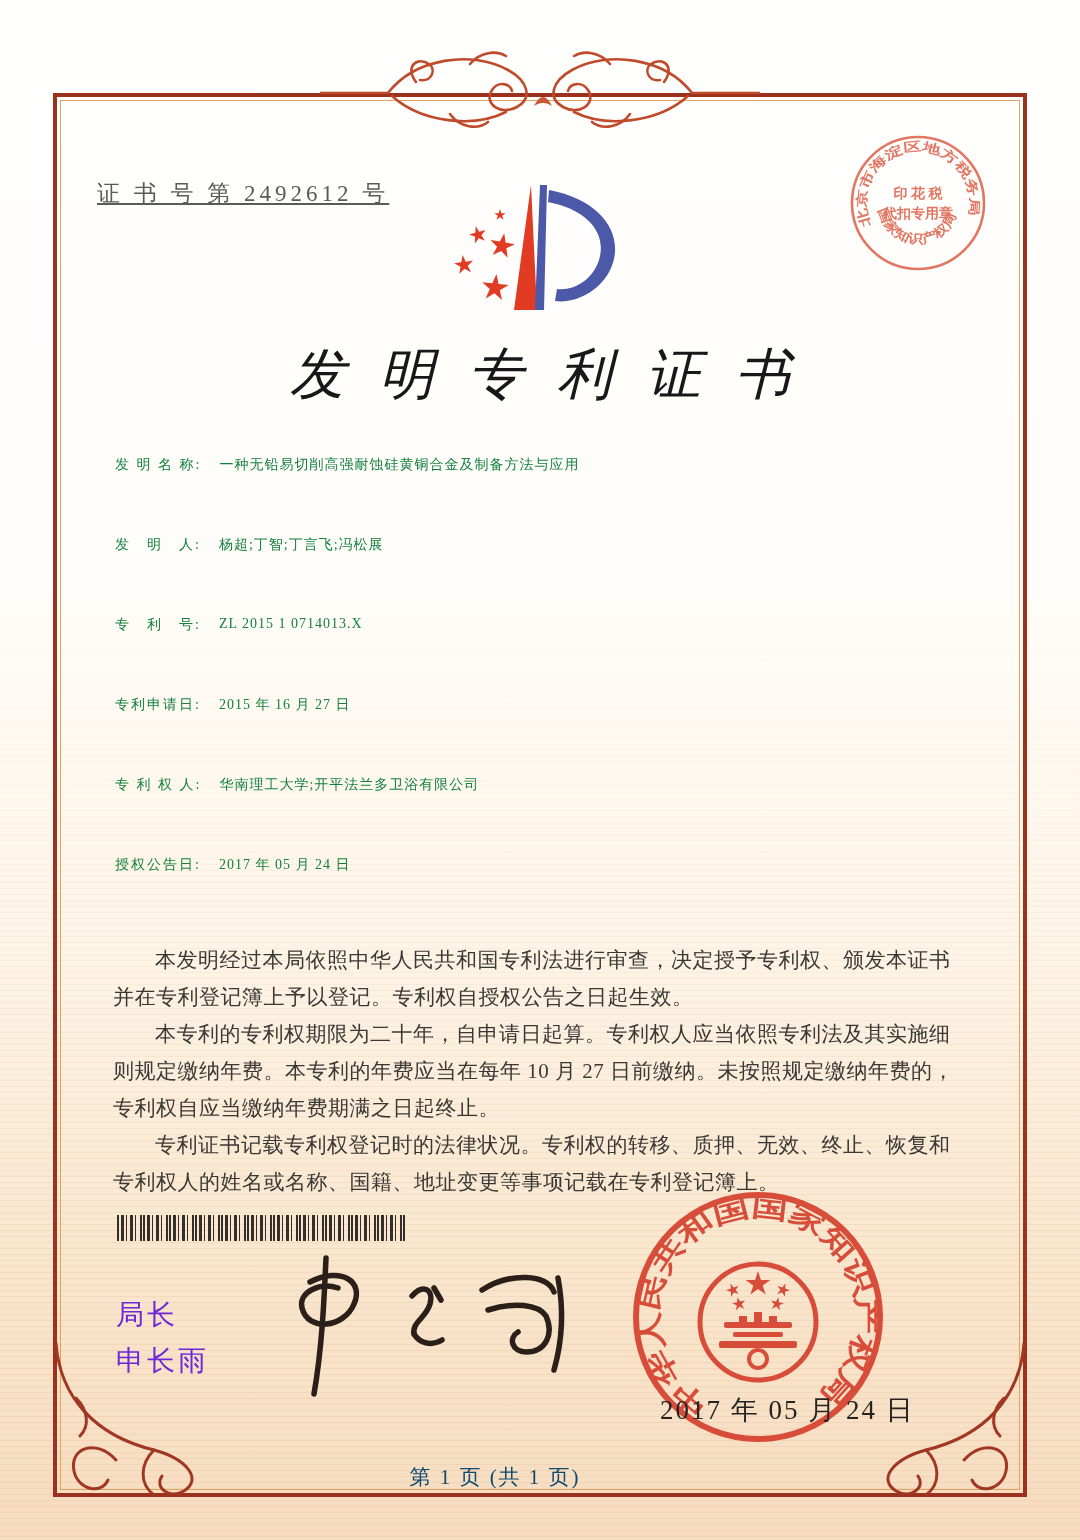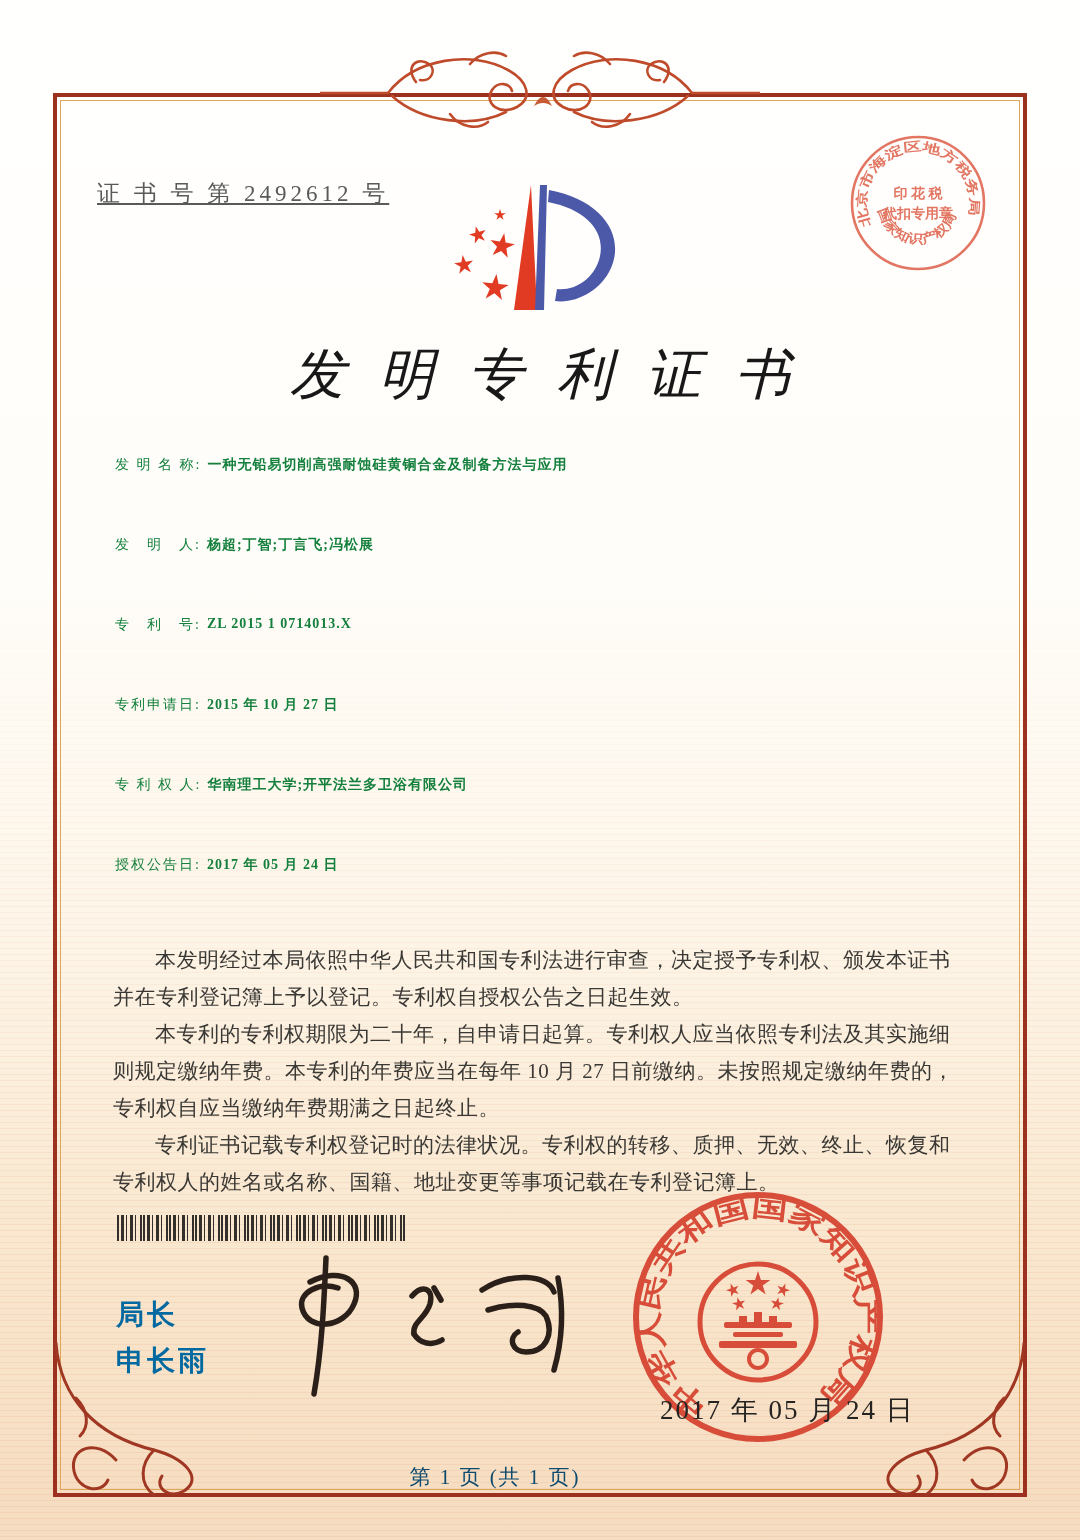--- a/index.html
+++ b/index.html
@@ -27,35 +27,35 @@
     text-decoration:underline;
   }
   .logo{position:absolute;left:443px;top:158px;}
   .title{
     position:absolute;left:0;top:338px;width:1080px;text-align:center;
     font-size:55px;color:#181818;letter-spacing:34px;text-indent:34px;font-weight:500;font-style:italic;
   }
   .fields{position:absolute;left:115px;top:456px;width:860px;}
   .field-row{height:80px;display:flex;font-size:14px;color:#15803d;}
   .field-label{white-space:pre;letter-spacing:2px;}
-  .field-value{margin-left:6px;letter-spacing:1px;font-weight:bold;}
+  .field-value{margin-left:18px;letter-spacing:1px;}
   .body-text{
     position:absolute;left:113px;top:942px;width:858px;
     font-size:21px;line-height:37px;color:#3a3834;letter-spacing:0.5px;
   }
   .body-text p{margin:0;text-indent:2em;}
   .barcode{
     position:absolute;left:117px;top:1215px;width:288px;height:26px;
     background:repeating-linear-gradient(90deg,
       #33302b 0 2px,transparent 2px 4px,#33302b 4px 7px,transparent 7px 9px,
       #33302b 9px 10px,transparent 10px 13px,#33302b 13px 16px,transparent 16px 18px,
       #33302b 18px 19px,transparent 19px 23px,#33302b 23px 25px,transparent 25px 26px);
   }
   .signer{position:absolute;left:116px;top:1292px;font-family:"Liberation Sans","DejaVu Sans",sans-serif;
-    font-size:28px;font-weight:700;color:#0369a1;line-height:46px;letter-spacing:3px;}
+    font-size:28px;font-weight:400;color:#6d28d9;line-height:46px;letter-spacing:3px;}
   .signature{position:absolute;left:262px;top:1248px;}
   .seal{position:absolute;left:627px;top:1186px;}
   .issue-date{
     position:absolute;left:660px;top:1392px;font-size:27px;color:#262422;
     letter-spacing:2px;z-index:5;font-weight:500;
   }
   .page-footer{
     position:absolute;left:0;top:1463px;width:990px;text-align:center;
     font-size:21px;color:#0c4a6e;letter-spacing:2px;
   }
@@ -155,21 +155,21 @@
   <div class="field-row">
     <span class="field-label">发　明　人:</span>
     <span class="field-value">杨超;丁智;丁言飞;冯松展</span>
   </div>
   <div class="field-row">
     <span class="field-label">专　利　号:</span>
     <span class="field-value">ZL 2015 1 0714013.X</span>
   </div>
   <div class="field-row">
     <span class="field-label">专利申请日:</span>
-    <span class="field-value">2015 年 10 月 27 日</span>
+    <span class="field-value">2015 年 16 月 27 日</span>
   </div>
   <div class="field-row">
     <span class="field-label">专 利 权 人:</span>
     <span class="field-value">华南理工大学;开平法兰多卫浴有限公司</span>
   </div>
   <div class="field-row">
     <span class="field-label">授权公告日:</span>
     <span class="field-value">2017 年 05 月 24 日</span>
   </div>
 </div>

